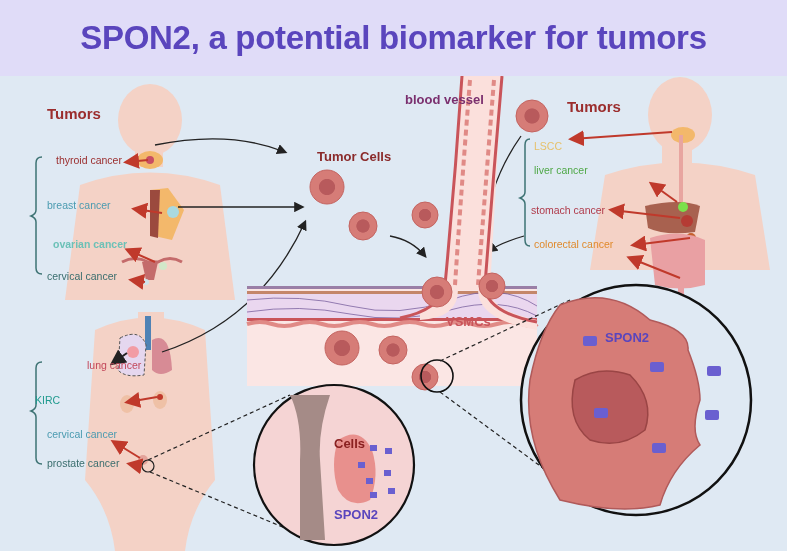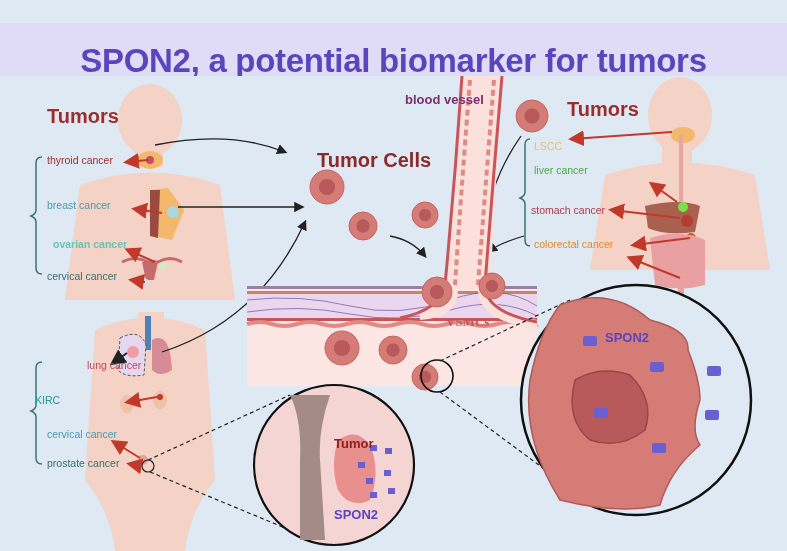--- a/index.html
+++ b/index.html
@@ -1,22 +1,22 @@
 <!DOCTYPE html>
 <html><head>
 <meta charset="utf-8">
 <style>
   html,body{margin:0;padding:0;}
   body{width:787px;height:551px;overflow:hidden;background:#dfe9f3;font-family:"Liberation Sans",sans-serif;position:relative;}
-  .header{position:absolute;left:0;top:0;width:787px;height:76px;background:#e0dcf8;display:flex;align-items:center;justify-content:center;margin-top:23px;}
+  .header{position:absolute;left:0;top:0;width:787px;height:76px;background:#e0dcf8;display:flex;align-items:center;justify-content:center;}
   .title{font-size:33px;font-weight:bold;color:#5a45bd;letter-spacing:-0.3px;}
   .panel{position:absolute;left:0;top:76px;width:787px;height:475px;background:#dfe9f3;}
   svg.art{position:absolute;left:0;top:0;}
   .lbl{position:absolute;font-size:10.5px;white-space:nowrap;}
-  .hd{position:absolute;font-size:20px;font-weight:bold;white-space:nowrap;}
+  .hd{position:absolute;font-size:15px;font-weight:bold;white-space:nowrap;}
 </style>
 </head>
 <body>
 
 <div class="header">
   <div class="title">SPON2, a potential biomarker for tumors</div>
 </div>
 
 <div class="panel">
 <svg class="art" width="787" height="475" viewBox="0 76 787 475">
@@ -176,36 +176,36 @@
       <rect x="358" y="462" width="7" height="6"></rect>
           <rect x="384" y="470" width="7" height="6"></rect>
       <rect x="366" y="478" width="7" height="6"></rect>
           <rect x="388" y="488" width="7" height="6"></rect>
       <rect x="370" y="492" width="7" height="6"></rect>
     </g>
   </g>
 </svg>
 
 <div class="hd" style="left:47px;top:29px;color:#9b2d2d;">Tumors</div>
-<div class="lbl" style="left:47px;top:78px;color:#9b2d2d;">thyroid cancer</div>
+<div class="lbl" style="left:56px;top:78px;color:#9b2d2d;">thyroid cancer</div>
 <div class="lbl" style="left:47px;top:123px;color:#4b9bb0;">breast cancer</div>
 <div class="lbl" style="left:53px;top:162px;color:#6cc1b7;font-weight:bold;">ovarian cancer</div>
 <div class="lbl" style="left:47px;top:194px;color:#3a6e6e;">cervical cancer</div>
 
 <div class="lbl" style="left:47px;top:283px;color:#c2485a;padding-left:40px;">lung cancer</div>
 <div class="lbl" style="left:35px;top:318px;color:#1f9a8e;">KIRC</div>
 <div class="lbl" style="left:47px;top:352px;color:#4b9bb0;">cervical cancer</div>
 <div class="lbl" style="left:47px;top:381px;color:#3a6e6e;">prostate cancer</div>
 
 <div class="hd" style="left:567px;top:22px;color:#9b2d2d;">Tumors</div>
 <div class="lbl" style="left:534px;top:64px;color:#e6c16b;">LSCC</div>
 <div class="lbl" style="left:534px;top:88px;color:#4fa847;">liver cancer</div>
 <div class="lbl" style="left:531px;top:128px;color:#b03a4a;">stomach cancer</div>
 <div class="lbl" style="left:534px;top:162px;color:#e08a2c;">colorectal cancer</div>
 
 <div class="hd" style="left:364px;top:16px;font-size:13px;color:#7a2f6e;margin-left:41px;">blood vessel</div>
-<div class="hd" style="left:317px;top:73px;font-size:20px;color:#8a2a2a;">Tumor Cells</div>
-<div class="hd" style="left:446px;top:238px;font-size:13px;color:#c9545a;font-family:Liberation Serif, serif;">VSMCs</div>
-
-<div class="hd" style="left:334px;top:360px;font-size:13px;color:#8a2020;">Tumor</div>
+<div class="hd" style="left:317px;top:73px;font-size:13px;color:#8a2a2a;">Tumor Cells</div>
+<div class="hd" style="left:446px;top:238px;font-size:13px;color:#c9545a;">VSMCs</div>
+
+<div class="hd" style="left:334px;top:360px;font-size:13px;color:#8a2020;">Cells</div>
 <div class="hd" style="left:334px;top:431px;font-size:13px;color:#5a45bd;">SPON2</div>
 <div class="hd" style="left:605px;top:254px;font-size:13px;color:#5a45bd;">SPON2</div>
 </div>
 
 </body></html>

